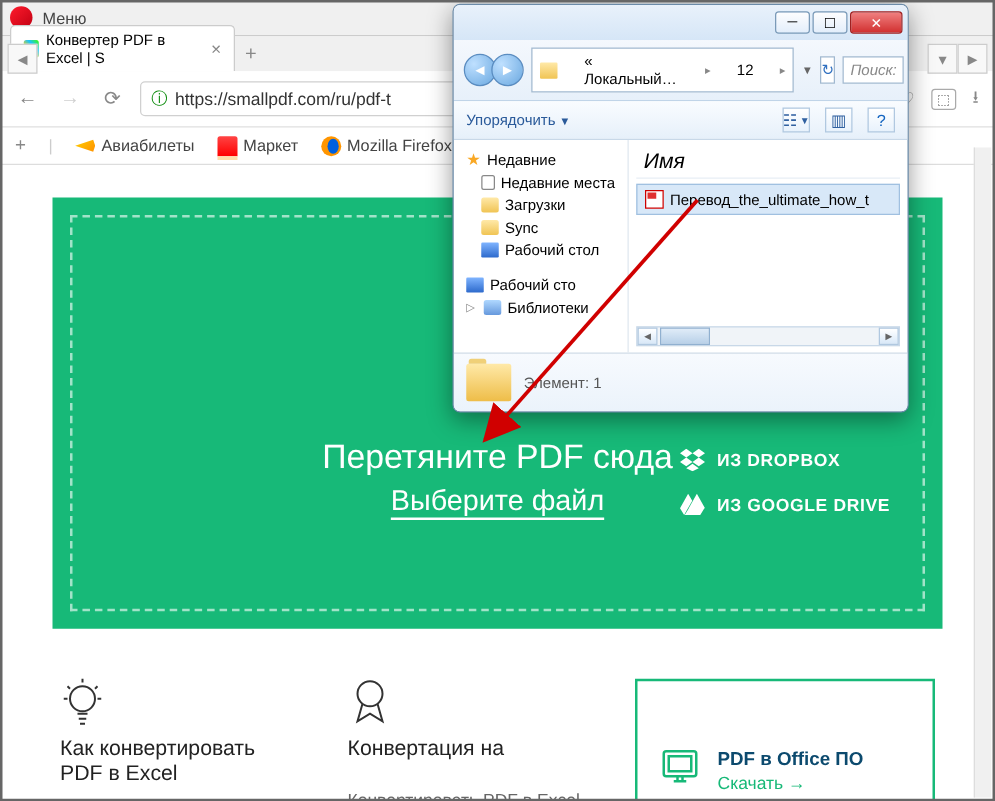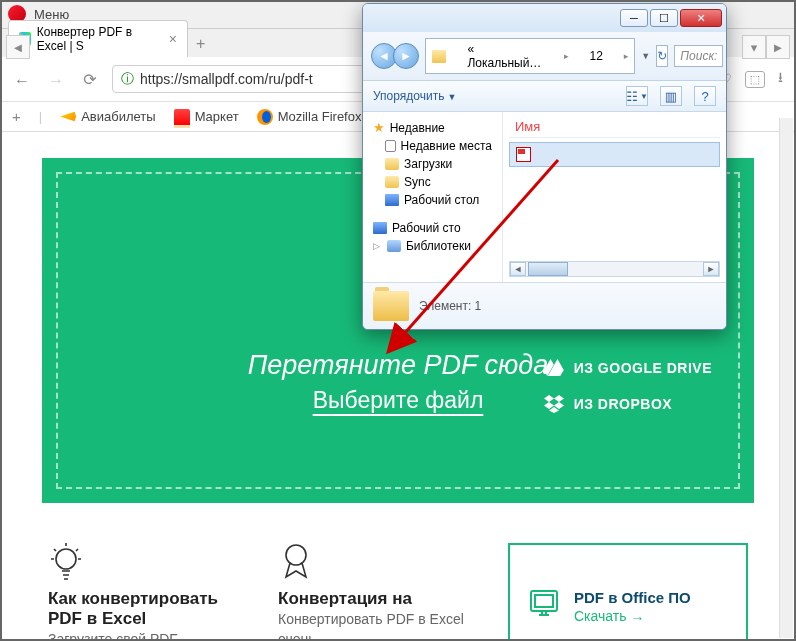--- a/index.html
+++ b/index.html
@@ -32,30 +32,30 @@
 .market::after { content:""; position:absolute; bottom:-3px; left:0; right:0; height:3px; background:#ffddaa; }
 .ff { background: #ff9500; border-radius: 50%; position: relative; overflow: hidden; }
 .ff::after { content:""; position:absolute; inset:2px 2px 2px 5px; background:#0060df; border-radius:50%; }
 .menu-sep { color: #ccc; }
 
 
 .page { background: #fff; height: 530px; overflow: hidden; }
 .green-zone { background: #17b978; margin: 26px 42px 0; height: 345px; position: relative; }
 .dashed { position: absolute; inset: 14px; border: 2px dashed rgba(255,255,255,.6); }
 .drop-text-wrap { position: absolute; left: 50%; transform: translateX(-50%); top: 192px; text-align: center; color: #fff; }
-.drop-main { font-size: 27px; font-weight: 300; white-space: nowrap; font-style: italic; }
+.drop-main { font-size: 27px; font-weight: 300; white-space: nowrap; }
 .drop-choose { font-size: 23px; text-decoration: underline; text-underline-offset: 6px; margin-top: 6px; display: inline-block; cursor: pointer; }
 .cloud-links { position: absolute; right: 42px; top: 200px; color: #fff; font-size: 14px; font-weight: 700; letter-spacing: .5px; }
 .cloud-links .cl { display: flex; align-items: center; gap: 10px; margin-bottom: 16px; cursor: pointer; }
 .cl-ico { width: 20px; height: 20px; display: inline-flex; align-items: center; justify-content: center; }
 
 .feature-row { display: flex; gap: 40px; padding: 40px 48px 0; }
 .feature { flex: 1; }
 .feat-icon { width: 36px; height: 36px; margin-bottom: 10px; display:flex; align-items:center; justify-content:center; }
-.feat-title { font-size: 17px; font-weight: 700; color: #222; margin-bottom: 1px; }
+.feat-title { font-size: 17px; font-weight: 400; color: #222; margin-bottom: 22px; }
 .feat-sub { font-size: 14px; color: #666; line-height: 1.4; }
 
 .promo-box { border: 2px solid #17b978; padding: 14px 16px; display: flex; gap: 12px; align-items: center; min-width: 240px; }
 .promo-ico { color: #17b978; }
 .promo-title { color: #0c4a6e; font-weight: 700; font-size: 15px; }
 .promo-dl { color: #17b978; font-size: 14px; cursor: pointer; margin-top: 2px; }
 
 
 svg.arrow { position: absolute; left: 0; top: 0; pointer-events: none; }
 
@@ -87,21 +87,21 @@
 .tree-item.indent { padding-left: 18px; }
 .star { color: #f9a825; font-size: 13px; }
 .t-ico { width: 14px; height: 12px; border-radius: 2px; }
 .folder-ico { background: linear-gradient(#ffe9a8,#f0c454); }
 .monitor-ico { background: linear-gradient(#7fb4ff,#2d6acc); border-radius:1px; }
 .library-ico { background: linear-gradient(#b0d8ff,#6699dd); border-radius:2px; }
 .screen-ico { background:#fff; border:1px solid #888; }
 .dl-ico { background: linear-gradient(#ffe9a8,#f0c454); }
 
 .files { flex: 1; padding: 4px 6px; position: relative; }
-.files-header { font-size: 13px; color: #ef4444; padding: 3px 6px; border-bottom: 1px solid #e8eef5; }
+.files-header { font-size: 17px; color: #000000; padding: 3px 6px; border-bottom: 1px solid #e8eef5; font-style: italic; }
 .file-row { display: flex; align-items: center; gap: 5px; padding: 4px 6px; background: #d8e8f8; border: 1px solid #a0c0e0; margin-top: 4px; cursor: pointer; white-space: nowrap; overflow: hidden; }
 .pdf-ico { width: 15px; height: 15px; background: #fff; border: 1px solid #cc0000; position: relative; }
 .pdf-ico::after { content:""; position:absolute; top:1px; left:1px; right:5px; height:5px; background:#e03030; }
 .file-scroll { position: absolute; bottom: 5px; left: 6px; right: 6px; height: 16px; background: #f0f4f8; border: 1px solid #c8d8e8; display: flex; }
 .sc-btn { width: 16px; background: linear-gradient(#fff,#d8e8f8); border: 1px solid #b0c8e0; display:flex; align-items:center; justify-content:center; font-size:9px; color:#666; cursor:pointer; }
 .sc-thumb { width: 40px; background: linear-gradient(#e0ecf8,#b8d0e8); border: 1px solid #90b0d0; margin-left:2px; }
 
 .win7-status { border-top: 1px solid #d0dce8; padding: 8px 10px; display: flex; align-items: center; gap: 10px; background: linear-gradient(#f7fafe,#ebf3fb); }
 .big-folder { width: 36px; height: 30px; background: linear-gradient(#ffe9a8,#eebd48); border-radius: 2px; position: relative; }
 .big-folder::before { content:""; position:absolute; top:-4px; left:2px; width:14px; height:4px; background:#f0d078; border-radius:2px 2px 0 0; }
@@ -169,32 +169,32 @@
   <div class="green-zone">
     <div class="dashed"></div>
     <div class="drop-text-wrap">
       <div class="drop-main">Перетяните PDF сюда</div>
       <a class="drop-choose">Выберите файл</a>
     </div>
     <div class="cloud-links">
       <div class="cl">
         <span class="cl-ico">
           <svg width="20" height="18" viewBox="0 0 20 18">
+              <path fill="#fff" d="M5 0L0 3.5 5 7l5-3.5L5 0zm10 0l-5 3.5L15 7l5-3.5L15 0zM0 10.5L5 14l5-3.5L5 7 0 10.5zm15-3.5l-5 3.5L15 14l5-3.5L15 7zm-5 5l-5 3.5 5 2.5 5-2.5L10 12z"></path>
+            </svg>
+        </span>
+        <span>ИЗ DROPBOX</span>
+      </div>
+      <div class="cl">
+        <span class="cl-ico">
+          <svg width="20" height="18" viewBox="0 0 20 18">
               <path fill="#fff" d="M6.5 0L0 11.5 3.3 17l6.5-11.5L6.5 0zm7 0l6.5 11.5H7L13.5 0zM3.8 17h12.4l3.3-5.5H7.1L3.8 17z"></path>
             </svg>
         </span>
         <span>ИЗ GOOGLE DRIVE</span>
-      </div>
-      <div class="cl">
-        <span class="cl-ico">
-          <svg width="20" height="18" viewBox="0 0 20 18">
-              <path fill="#fff" d="M5 0L0 3.5 5 7l5-3.5L5 0zm10 0l-5 3.5L15 7l5-3.5L15 0zM0 10.5L5 14l5-3.5L5 7 0 10.5zm15-3.5l-5 3.5L15 14l5-3.5L15 7zm-5 5l-5 3.5 5 2.5 5-2.5L10 12z"></path>
-            </svg>
-        </span>
-        <span>ИЗ DROPBOX</span>
       </div>
     </div>
   </div>
 
   <div class="feature-row">
     <div class="feature">
       <div class="feat-icon">
         <svg width="34" height="40" viewBox="0 0 34 40" fill="none" stroke="#333" stroke-width="1.6">
             <circle cx="17" cy="18" r="10"></circle>
             <path d="M13 30h8M14 34h6M15 38h4"></path>
@@ -293,20 +293,21 @@
       <div class="tree-item indent">
           <span style="font-size:9px;color:#888;margin-left:-12px;margin-right:2px">▷</span>
           <span class="t-ico library-ico"></span>
           <span>Библиотеки</span>
         </div>
     </div>
     <div class="files">
       <div class="files-header">Имя</div>
       <div class="file-row">
         <span class="pdf-ico"></span>
+        <span>Перевод_the_ultimate_how_t</span>
       </div>
       <div class="file-scroll">
         <div class="sc-btn">◄</div>
         <div class="sc-thumb"></div>
         <div style="flex:1"></div>
         <div class="sc-btn">►</div>
       </div>
     </div>
   </div>
   <div class="win7-status">

